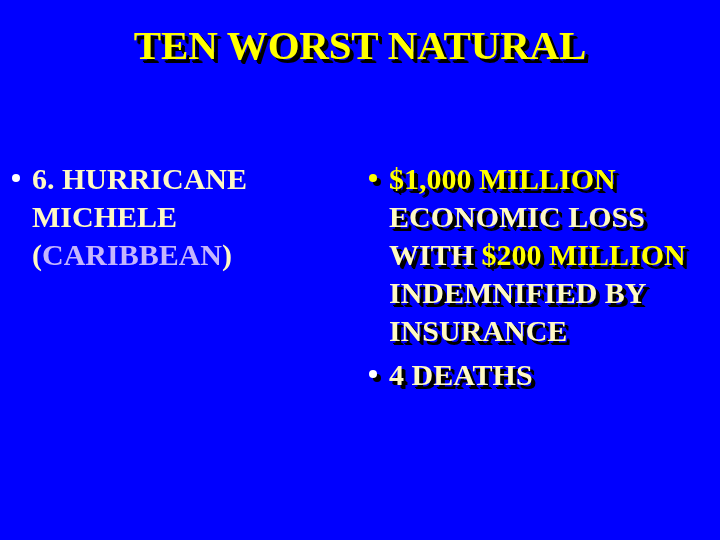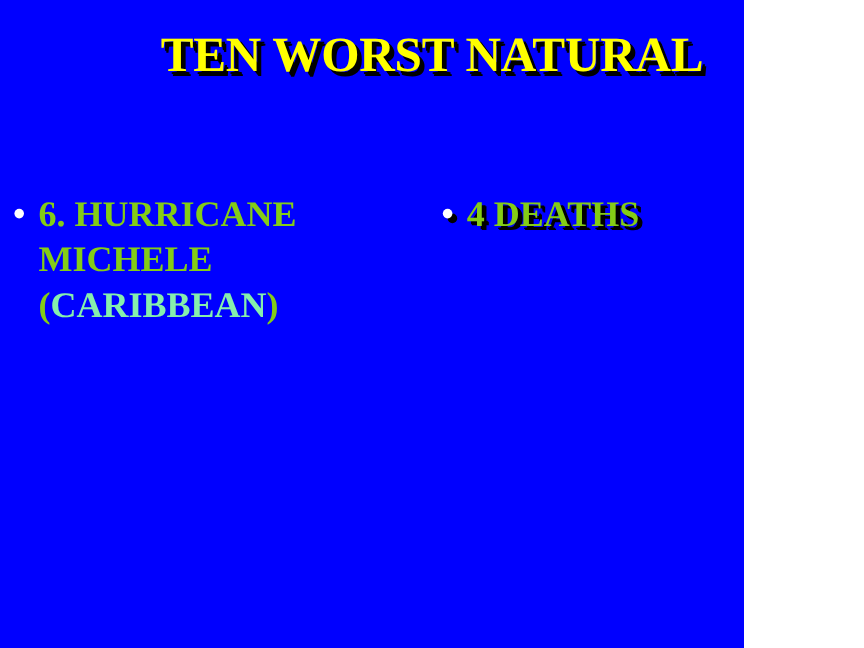--- a/index.html
+++ b/index.html
@@ -8,21 +8,21 @@
   }
   body {
     width: 720px;
     height: 540px;
     overflow: hidden;
     font-family: "Liberation Serif", "DejaVu Serif", serif;
   }
 
   #slide {
     position: relative;
-    width: 620px;
+    width: 720px;
     height: 540px;
     background: #0000ff;
     overflow: hidden;
   }
 
   
   #title-block {
     position: absolute;
     left: 0;
     top: 22px;
@@ -86,41 +86,45 @@
     font-size: 30px;
     line-height: 38px;
     color: #ffffff;
   }
   .shadowed .bullet-text {
     text-shadow:
       3px 3px 0 #000000,
       4px 4px 0 #000000;
   }
 
-  .txt-white  { color: #84cc16; }
+  .txt-white  { color: #fef9c3; }
   .txt-yellow { color: #ffff00; }
-  .txt-cyan   { color: #86efac; text-align: center; }
+  .txt-cyan   { color: #c4b5fd; text-align: center; }
 </style>
 </head>
 <body>
 
 <div id="slide">
 
   <div id="title-block">
     <span class="title-line">TEN WORST NATURAL</span>
   </div>
 
   <div id="left-column" class="column">
     <div class="bullet-item">
       <span class="bullet-dot white-dot"></span>
       <span class="bullet-text"><span class="txt-white">6. HURRICANE MICHELE (</span><span class="txt-cyan">CARIBBEAN</span><span class="txt-white">)</span></span>
     </div>
   </div>
 
   <div id="right-column" class="column">
+    <div class="bullet-item shadowed">
+      <span class="bullet-dot yellow-dot"></span>
+      <span class="bullet-text"><span class="txt-yellow">$1,000 MILLION</span><span class="txt-white"> ECONOMIC LOSS WITH </span><span class="txt-yellow">$200 MILLION</span><span class="txt-white"> INDEMNIFIED BY INSURANCE</span></span>
+    </div>
 
     <div class="bullet-item shadowed">
       <span class="bullet-dot white-dot"></span>
       <span class="bullet-text"><span class="txt-white">4 DEATHS</span></span>
     </div>
   </div>
 
 </div>
 
 </body></html>

